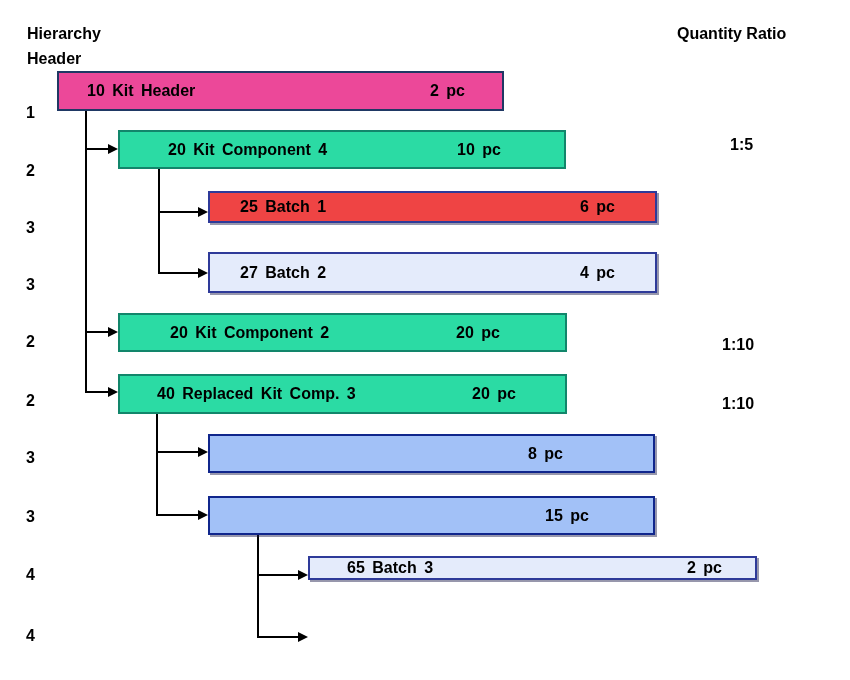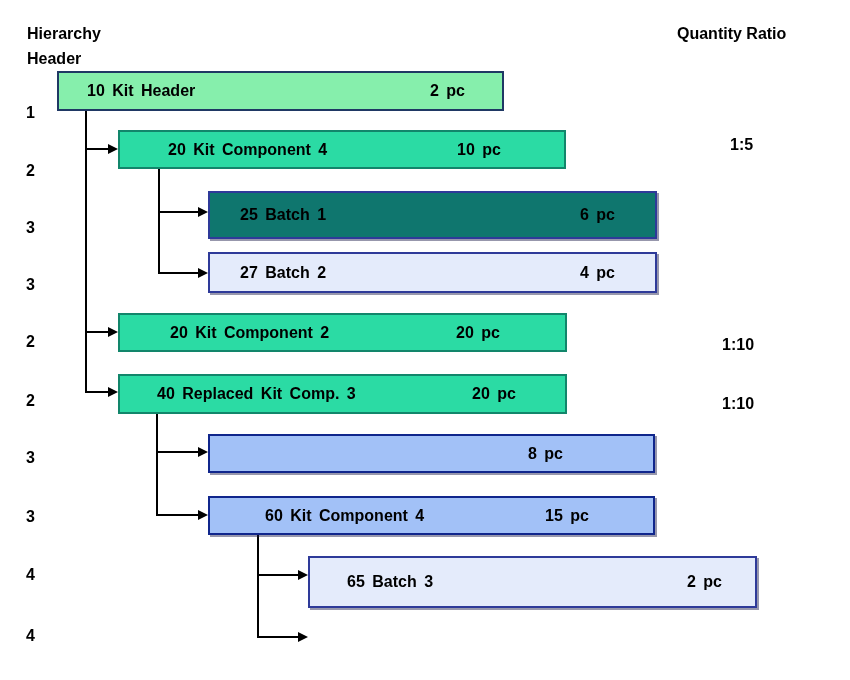--- a/index.html
+++ b/index.html
@@ -65,31 +65,31 @@
   <div class="arr" style="left:198px;top:447px;"></div>
   <div class="hline" style="left:158px;top:514px;width:40px;"></div>
   <div class="arr" style="left:198px;top:510px;"></div>
 
   <div class="vline" style="left:257px;top:535px;height:103px;"></div>
   <div class="hline" style="left:259px;top:574px;width:39px;"></div>
   <div class="arr" style="left:298px;top:570px;"></div>
   <div class="hline" style="left:259px;top:636px;width:39px;"></div>
   <div class="arr" style="left:298px;top:632px;"></div>
 
-  <div class="node kit_header" style="left: 57px; top: 71px; width: 447px; height: 40px; background: #86efac;">
+  <div class="node kit_header" style="left: 57px; top: 71px; width: 447px; height: 40px; background: #ec4899;">
     <span class="lbl" style="left:28px;">10 Kit Header</span>
     <span class="pc" style="left:371px;">2 pc</span>
   </div>
 
   <div class="node kit_component" style="left: 118px; top: 130px; width: 448px; height: 39px; background: rgb(43, 219, 164);">
     <span class="lbl" style="left:48px;">20 Kit Component 4</span>
     <span class="pc" style="left:337px;">10 pc</span>
   </div>
 
-  <div class="node batch" style="left: 208px; top: 191px; width: 449px; height: 48px; background: #0f766e;">
+  <div class="node batch" style="left: 208px; top: 191px; width: 449px; height: 32px; background: #ef4444;">
     <span class="lbl" style="left:30px;">25 Batch 1</span>
     <span class="pc" style="left:370px;text-align:right;">6 pc</span>
   </div>
 
   <div class="node batch" style="left: 208px; top: 252px; width: 449px; height: 41px; background: rgb(228, 235, 251);">
     <span class="lbl" style="left:30px;">27 Batch 2</span>
     <span class="pc" style="left:370px;">4 pc</span>
   </div>
 
   <div class="node kit_component" style="left: 118px; top: 313px; width: 449px; height: 39px; background: rgb(43, 219, 164);">
@@ -100,23 +100,22 @@
   <div class="node kit_component" style="left: 118px; top: 374px; width: 449px; height: 40px; background: rgb(43, 219, 164);">
     <span class="lbl" style="left:37px;">40 Replaced Kit Comp. 3</span>
     <span class="pc" style="left:352px;">20 pc</span>
   </div>
 
   <div class="node component" style="left: 208px; top: 434px; width: 447px; height: 39px; background: rgb(162, 193, 247);">
     <span class="pc" style="left:318px;">8 pc</span>
   </div>
 
   <div class="node component" style="left: 208px; top: 496px; width: 447px; height: 39px; background: rgb(162, 193, 247);">
-    <span class="lbl" style="left:55px;">60 Kit Component 4</span>
     <span class="pc" style="left:335px;">15 pc</span>
   </div>
 
-  <div class="node batch" style="left: 308px; top: 556px; width: 449px; height: 52px; background: rgb(228, 235, 251);">
+  <div class="node batch" style="left: 308px; top: 556px; width: 449px; height: 24px; background: rgb(228, 235, 251);">
     <span class="lbl" style="left:37px;">65 Batch 3</span>
     <span class="pc" style="left:377px;">2 pc</span>
   </div>
 
 
 </div>
 
 </body></html>

